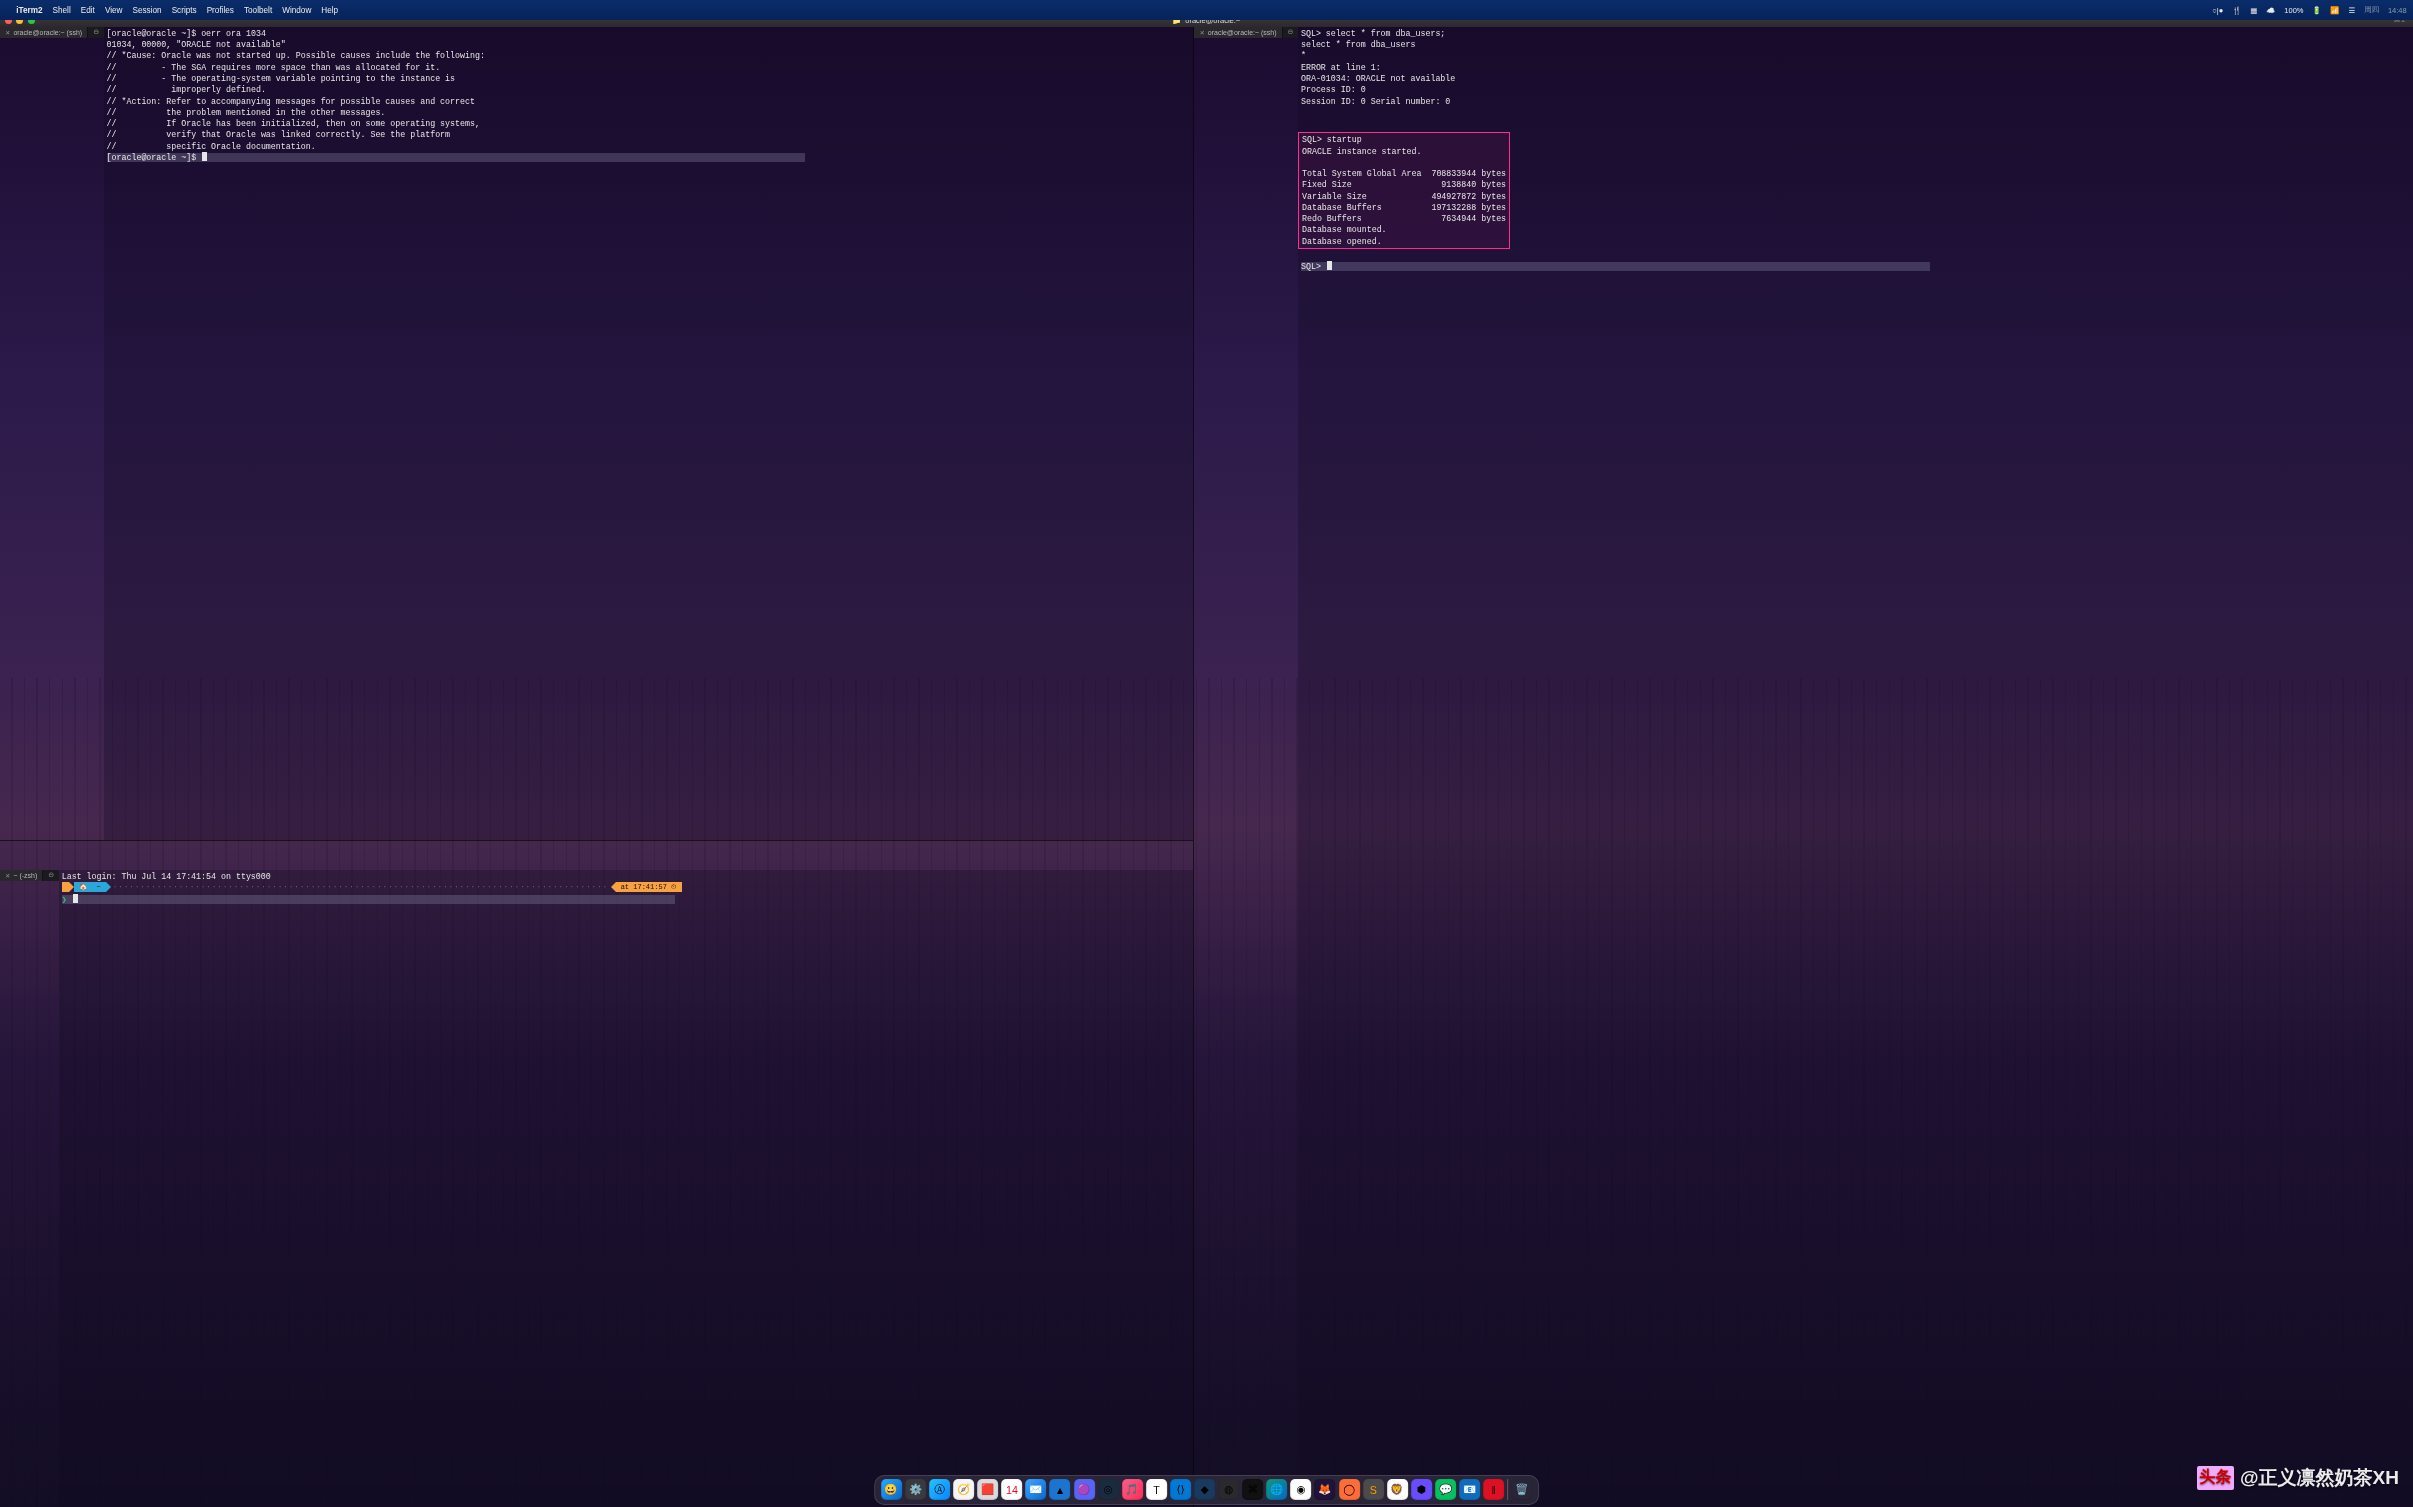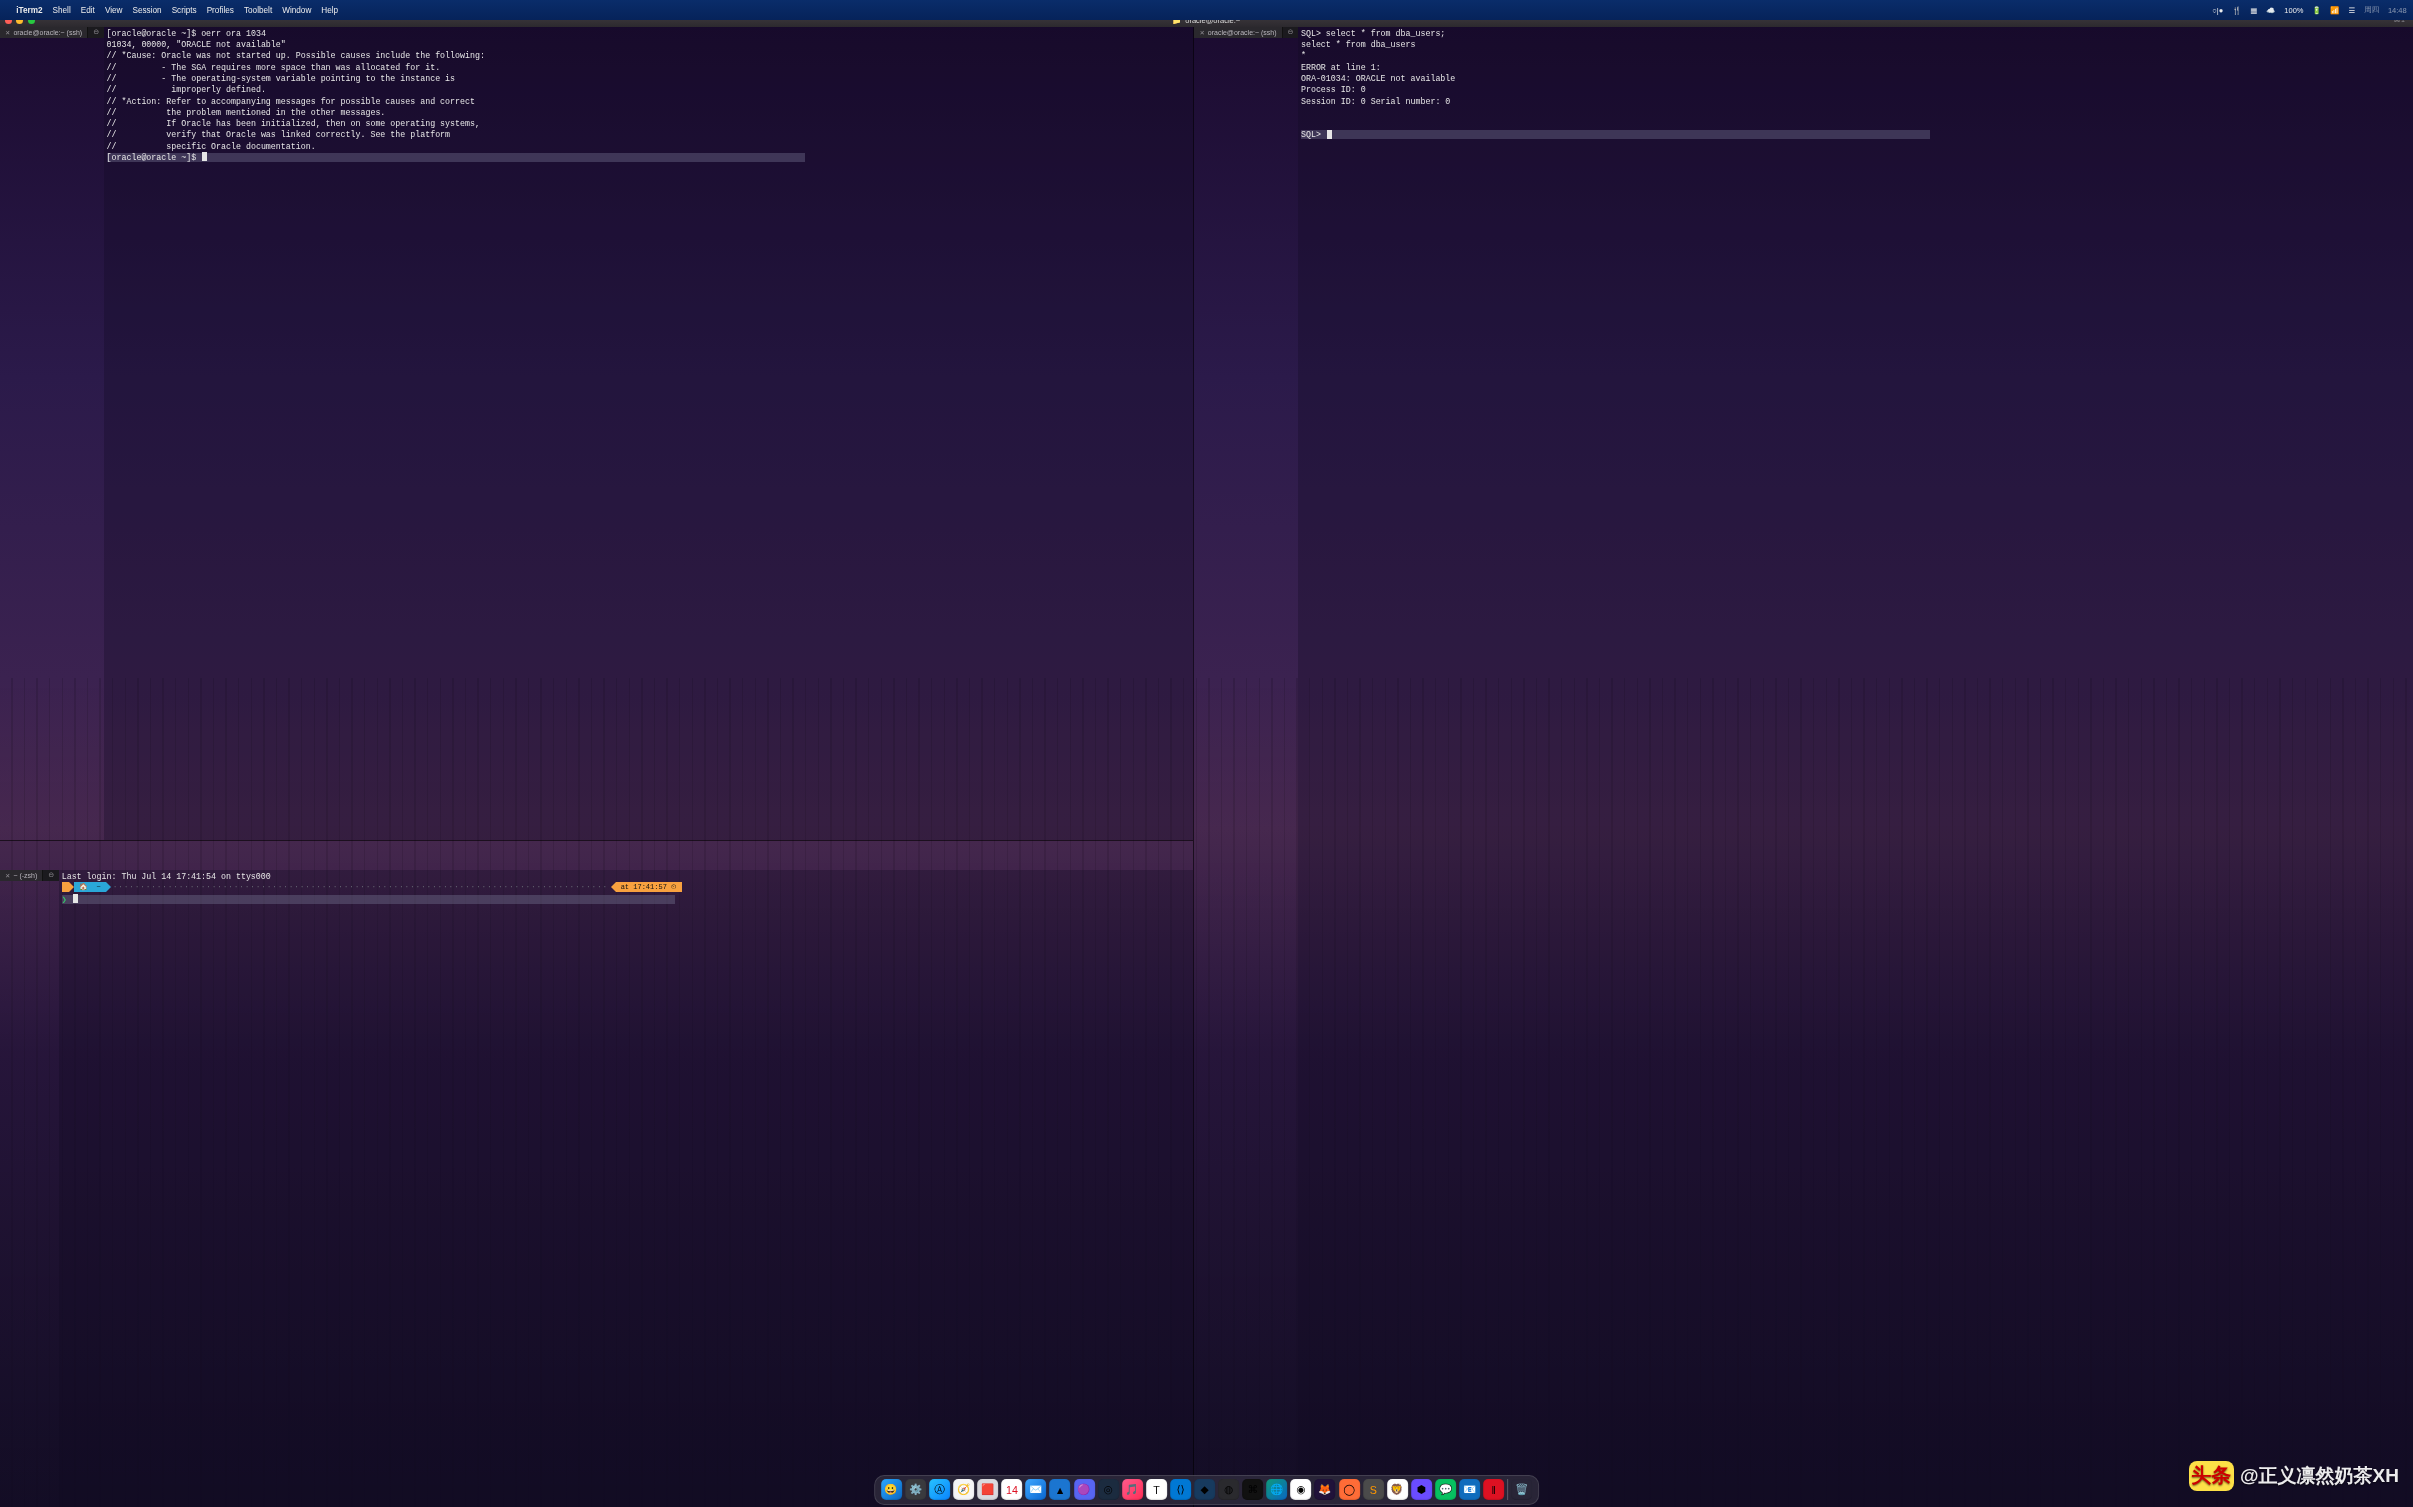--- a/index.html
+++ b/index.html
@@ -131,21 +131,21 @@
 .dock .dicon.sep{ width:0.6px;background:rgba(255,255,255,.25);border-radius:0;box-shadow:none; }
 
 .watermark{
   position:absolute;right:14px;bottom:16.3px;
   color:rgba(255,255,255,.92);
   font-size:19px;font-weight:700;
   display:flex;align-items:center;gap:6.3px;
   text-shadow:0 0.6px 1.9px rgba(0,0,0,.6);
   z-index:20;
 }
-.watermark .logo{font-size:20px;background:#fde047;color:#c00;border-radius:8px;padding:1.3px 2.5px;font-weight:900;}
+.watermark .logo{font-size:16px;background:#f0abfc;color:#c00;border-radius:2px;padding:1.3px 2.5px;font-weight:900;}
 </style>
 </head>
 <body>
 
 <div class="menubar">
   <span class="apple mi"></span>
   <span class="app mi">iTerm2</span>
   <span class="mi">Shell</span>
   <span class="mi">Edit</span>
   <span class="mi">View</span>
@@ -236,20 +236,30 @@
         </div>
         <div class="termbody" id="term-r">SQL&gt; select * from dba_users;
 select * from dba_users
 *
 ERROR at line 1:
 ORA-01034: ORACLE not available
 Process ID: 0
 Session ID: 0 Serial number: 0
 
 
+<div class="hl-box">SQL&gt; startup
+ORACLE instance started.
+
+Total System Global Area  708833944 bytes
+Fixed Size                  9138840 bytes
+Variable Size             494927872 bytes
+Database Buffers          197132288 bytes
+Redo Buffers                7634944 bytes
+Database mounted.
+Database opened.</div>
 <span class="promptline">SQL&gt; <span class="cursor"></span>                                                                                                                        </span></div>
       </div>
     </div>
   </div>
 </div>
 
 <div class="dock" id="dock">
     <div class="dicon" style="background: linear-gradient(135deg, rgb(42, 167, 255), rgb(10, 102, 194));">😀</div>
     <div class="dicon" style="background: rgb(58, 58, 62);">⚙️</div>
     <div class="dicon" style="background: linear-gradient(135deg, rgb(39, 194, 255), rgb(10, 132, 255));">Ⓐ</div>

